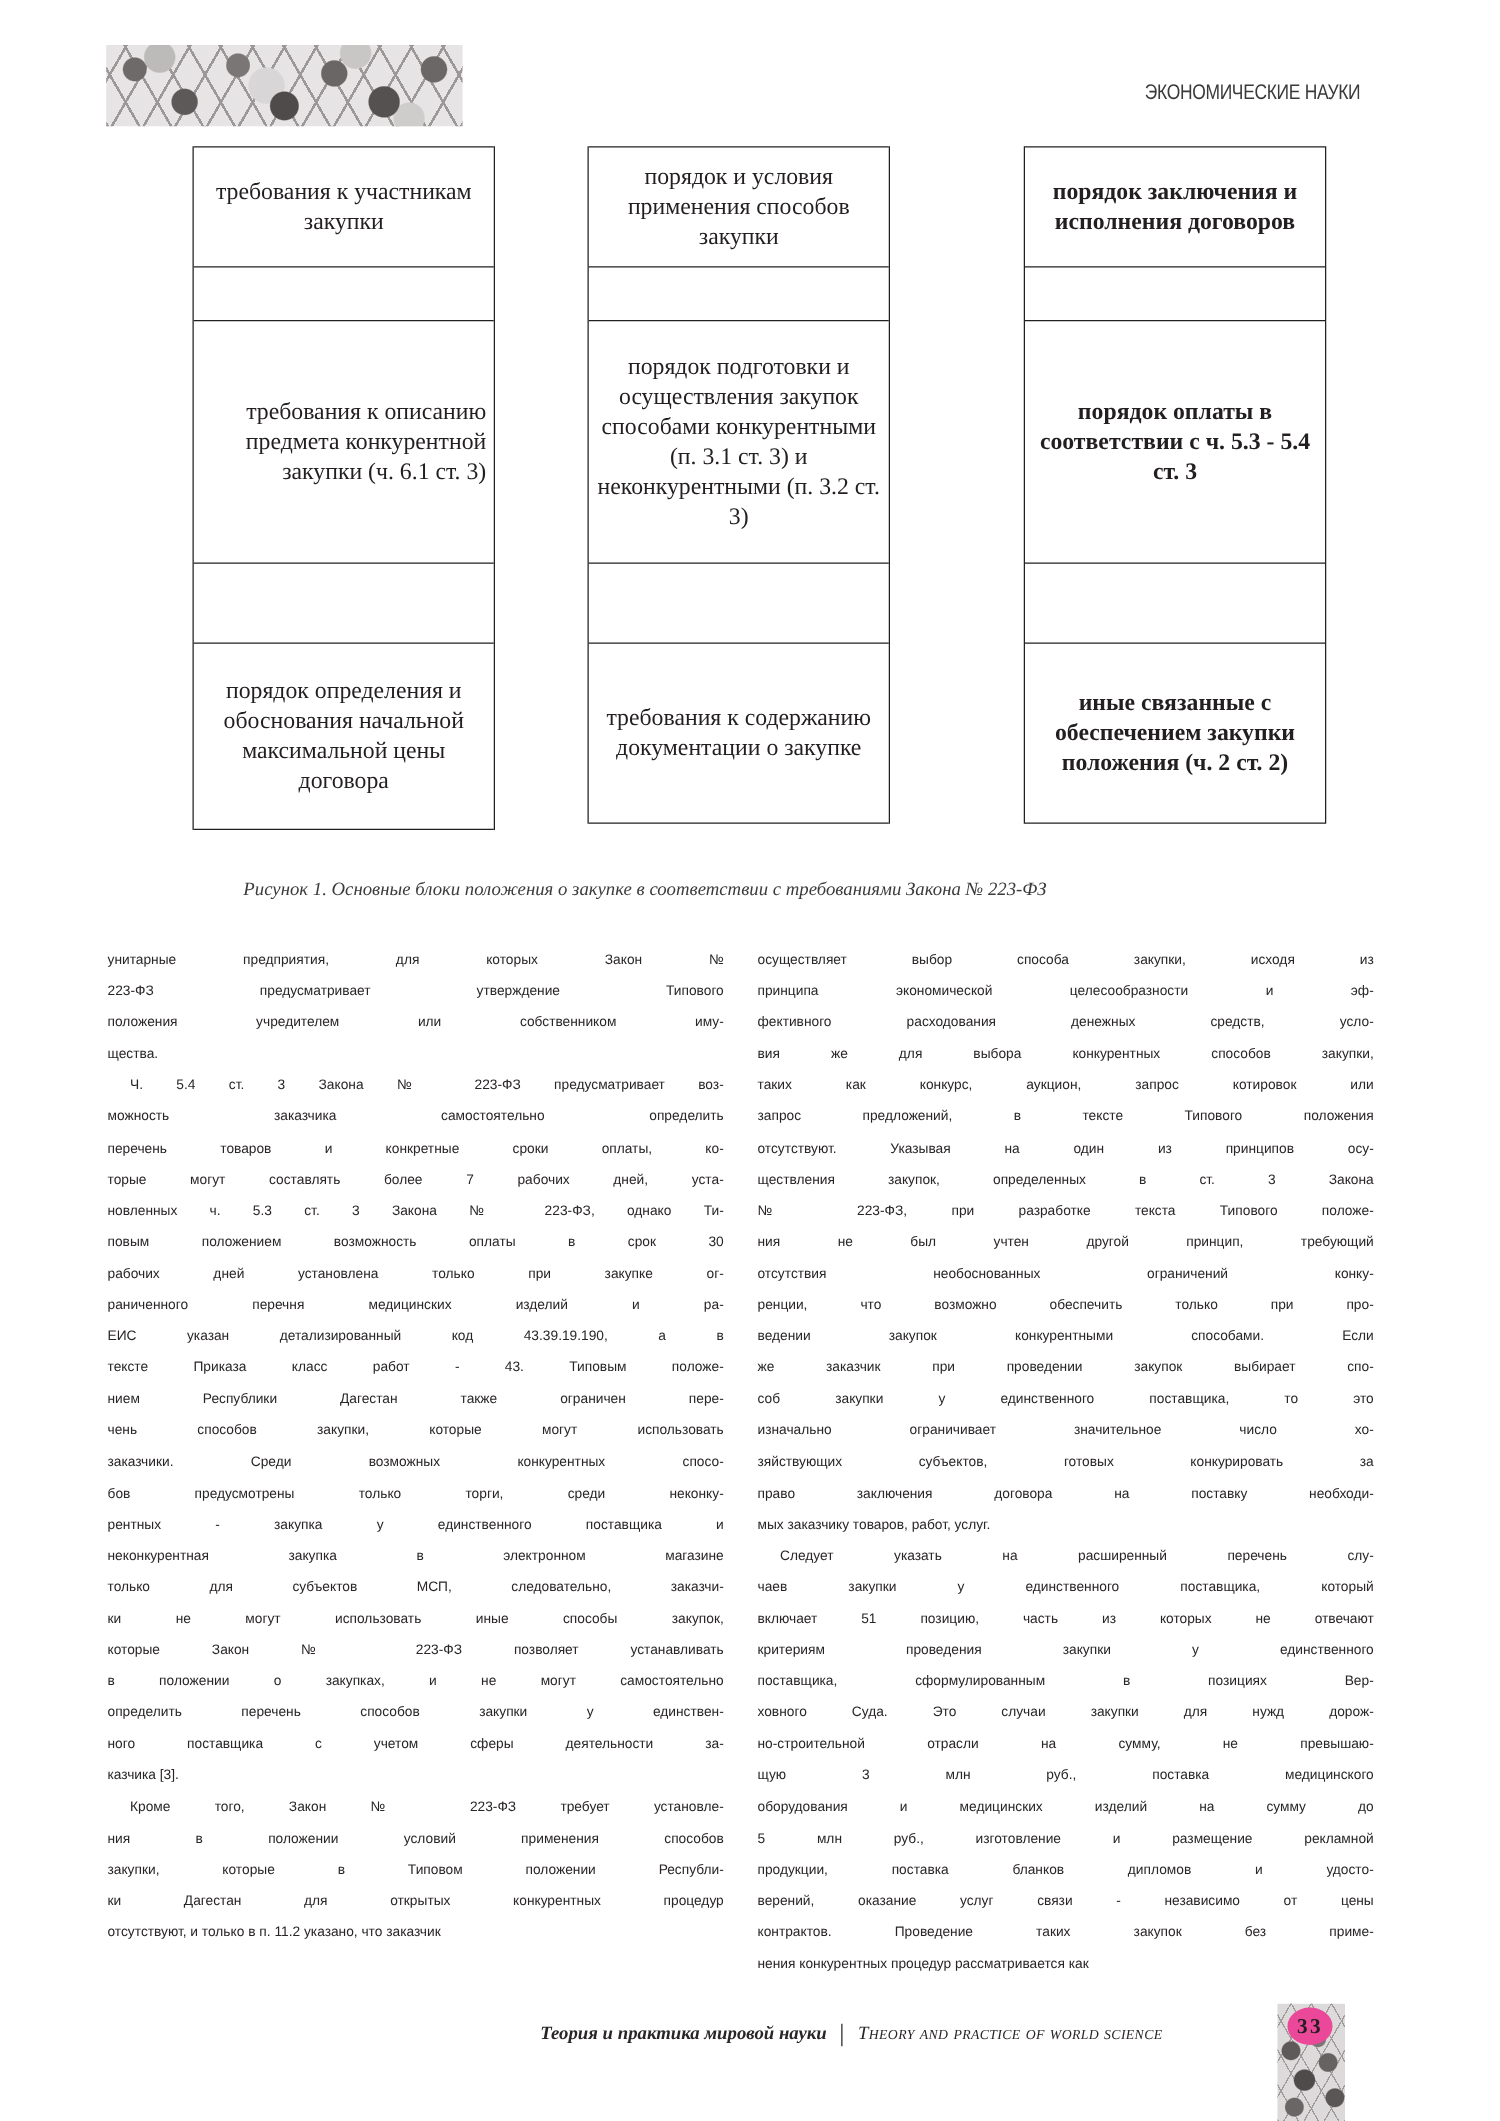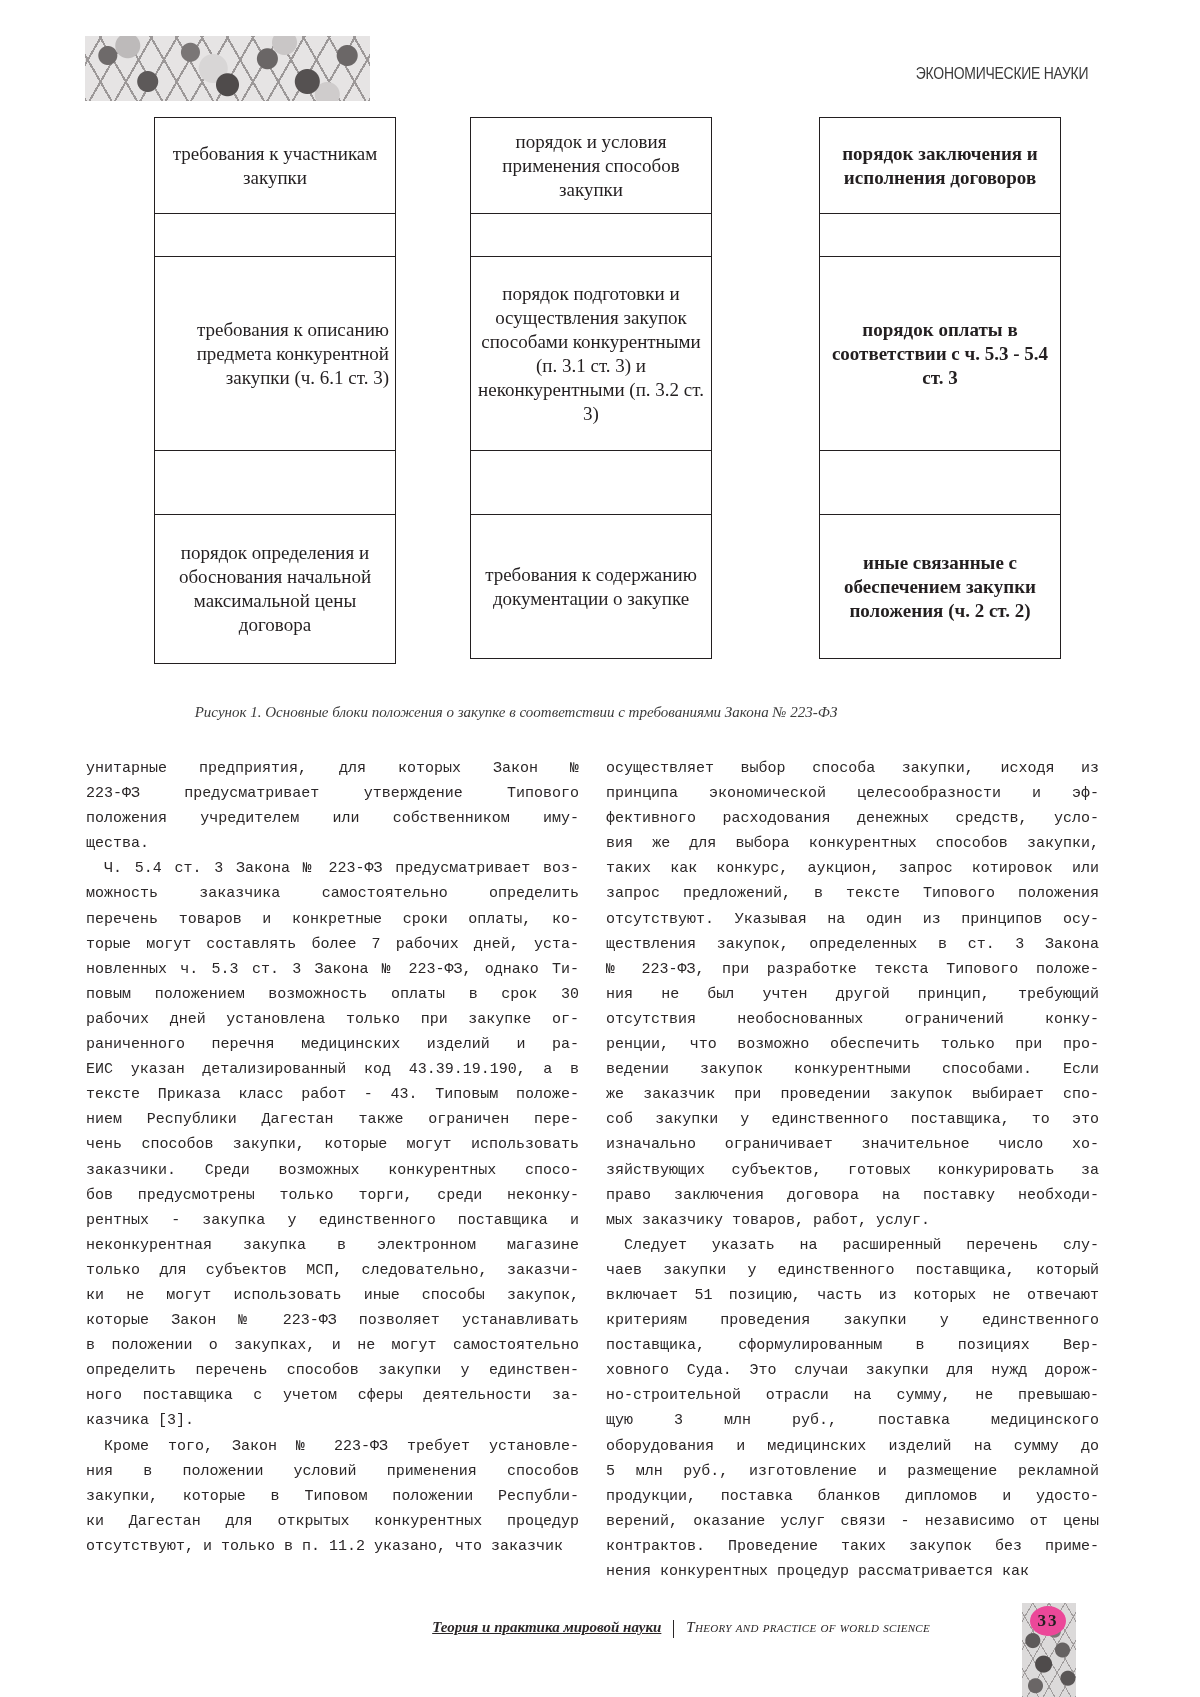--- a/index.html
+++ b/index.html
@@ -35,33 +35,33 @@
       font-family: "Liberation Serif", serif; font-size: 19px; line-height: 24px; color: #231f20;
       padding: 0 6px;
     }
     .cell.last { border-bottom: 1px solid #231f20; }
     .caption {
       position: absolute; left: 0; width: 1032px; top: 704px; text-align: center;
       font-family: "Liberation Serif", serif; font-style: italic; font-size: 15px; color: #3b3b3b;
     }
     .column-text {
       position: absolute; top: 756px; width: 493px;
-      font-family: Liberation Mono, monospace; font-size: 15px; line-height: 25.1px; color: #2a2627;
+      font-family: Liberation Sans, sans-serif; font-size: 11px; line-height: 25.1px; color: #2a2627;
       text-align: justify;
     }
     .column-text .line { display: block; white-space: nowrap; text-align: justify; text-align-last: justify; height: 25.1px; overflow: visible; }
     .column-text .line.end { text-align-last: left; }
     .column-text .line.indent { padding-left: 18px; }
     .left-col { left: 86px; }
     .right-col { left: 606px; }
     .footer-text {
       position: absolute; top: 1619px; left: 0; width: 930px; text-align: right;
       font-family: "Liberation Serif", serif; font-size: 15px; color: #2a2627;
     }
-    .footer-text .ru { font-style: italic; font-weight: bold; text-decoration: underline; }
+    .footer-text .ru { font-style: italic; font-weight: bold; }
     .footer-text .sep { display: inline-block; width: 1px; height: 18px; background: #2a2627; margin: 0 12px; vertical-align: middle; }
     .footer-text .en { font-style: italic; font-weight: normal; font-variant: small-caps; letter-spacing: 0.3px; }
     .page-art {
       position: absolute; left: 1022px; top: 1603px; width: 54px; height: 94px;
       background:
         radial-gradient(circle at 20% 40%, #5e5a5a 0 7px, transparent 8px),
         radial-gradient(circle at 75% 50%, #666262 0 7px, transparent 8px),
         radial-gradient(circle at 40% 65%, #4f4b4b 0 8px, transparent 9px),
         radial-gradient(circle at 85% 80%, #5a5656 0 7px, transparent 8px),
         radial-gradient(circle at 25% 88%, #6a6666 0 7px, transparent 8px),

